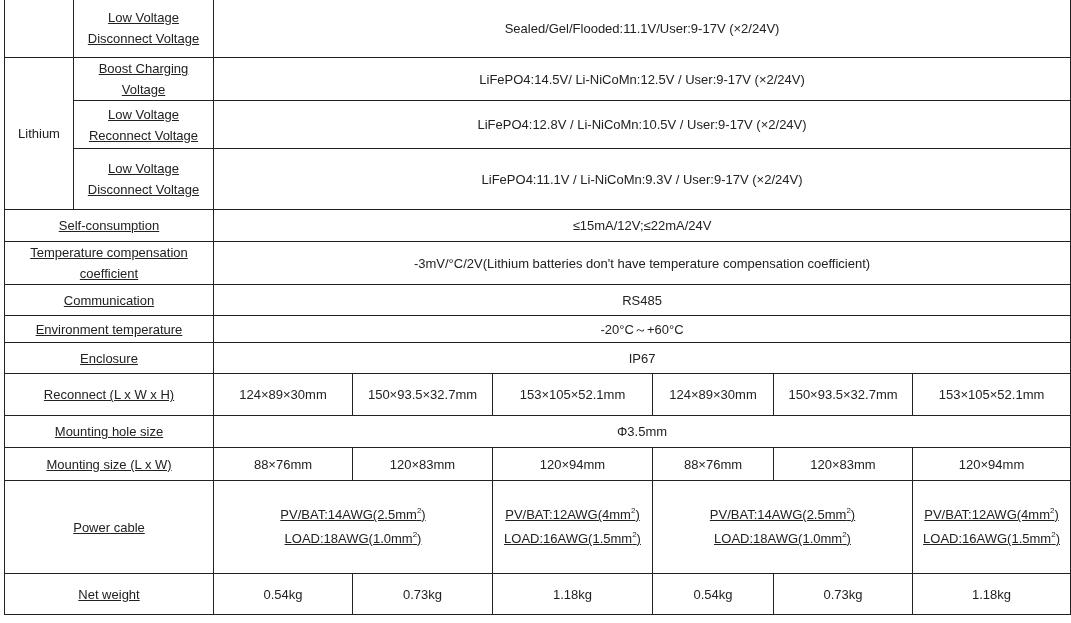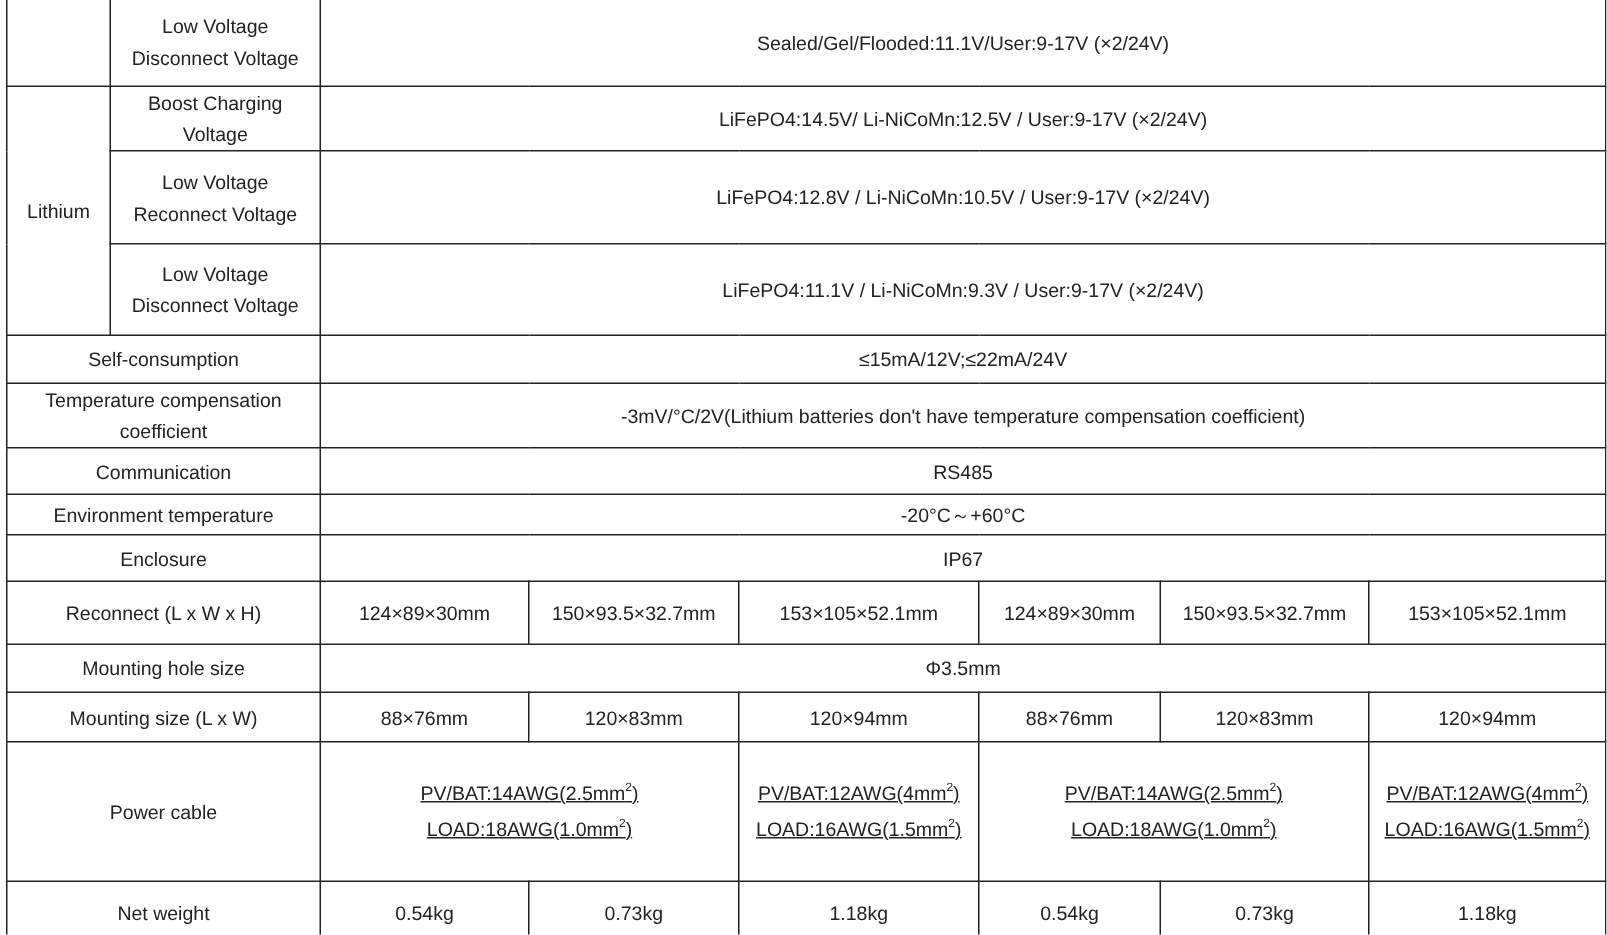--- a/index.html
+++ b/index.html
@@ -2,21 +2,21 @@
 <html><head>
   <meta charset="utf-8">
   <style>
     html, body { margin: 0; padding: 0; background: #ffffff; }
     body { width: 1071px; height: 623px; overflow: hidden; position: relative;
            font-family: "Liberation Sans", "DejaVu Sans", sans-serif; color: #222; }
     table.spec { position: absolute; left: 4px; top: -2px; border-collapse: collapse;
                  table-layout: fixed; width: 1066px; }
     table.spec td { border: 1.5px solid #222; text-align: center; vertical-align: middle;
                     font-size: 13px; line-height: 21px; padding: 0 2px; overflow: hidden; }
-    table.spec td.lbl { font-size: 13px; }
+    table.spec td.lbl { font-size: 13px; text-decoration: underline; }
     sup { font-size: 8px; line-height: 0; vertical-align: 6px; }
     .cable-line { display: block; line-height: 24px; text-decoration: underline; }
   </style>
 </head>
 <body>
 
 <table class="spec">
   <colgroup>
     <col style="width:69px">
       <col style="width:140px">
@@ -33,21 +33,21 @@
     <td></td>
     <td class="lbl">Low Voltage Disconnect Voltage</td>
     <td colspan="6">Sealed/Gel/Flooded:11.1V/User:9-17V (×2/24V)</td>
   </tr>
 
   <tr style="height:43px">
     <td rowspan="3">Lithium</td>
     <td class="lbl">Boost Charging Voltage</td>
     <td colspan="6">LiFePO4:14.5V/ Li-NiCoMn:12.5V / User:9-17V (×2/24V)</td>
   </tr>
-  <tr style="height:62px">
+  <tr style="height:48px">
     <td class="lbl">Low Voltage Reconnect Voltage</td>
     <td colspan="6">LiFePO4:12.8V / Li-NiCoMn:10.5V / User:9-17V (×2/24V)</td>
   </tr>
   <tr style="height:61px">
     <td class="lbl">Low Voltage Disconnect Voltage</td>
     <td colspan="6">LiFePO4:11.1V / Li-NiCoMn:9.3V / User:9-17V (×2/24V)</td>
   </tr>
 
   <tr style="height:32px">
     <td colspan="2" class="lbl">Self-consumption</td>

